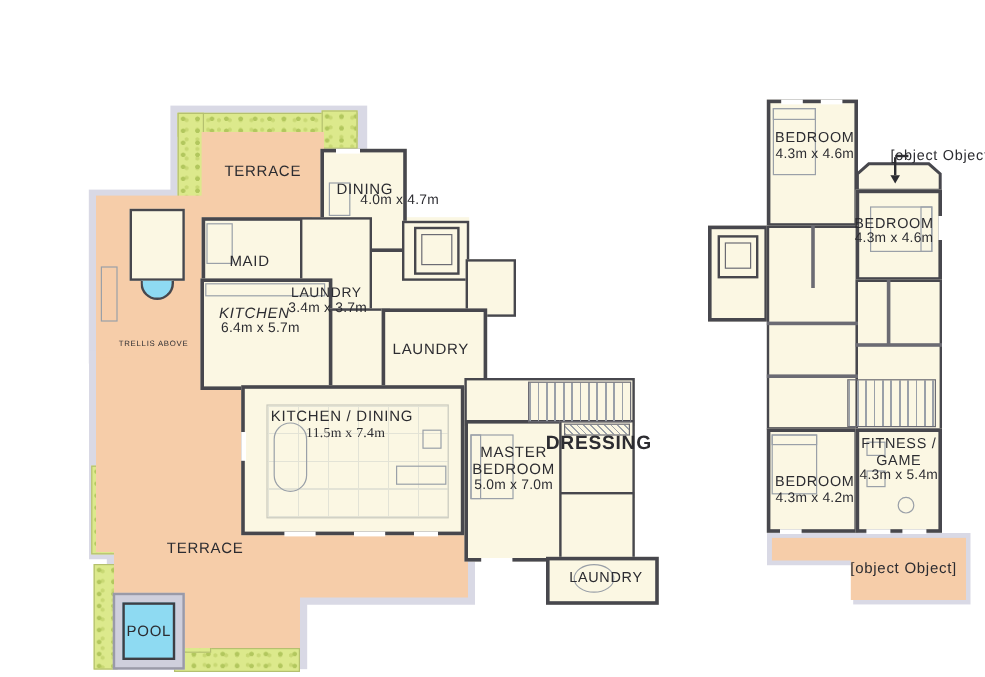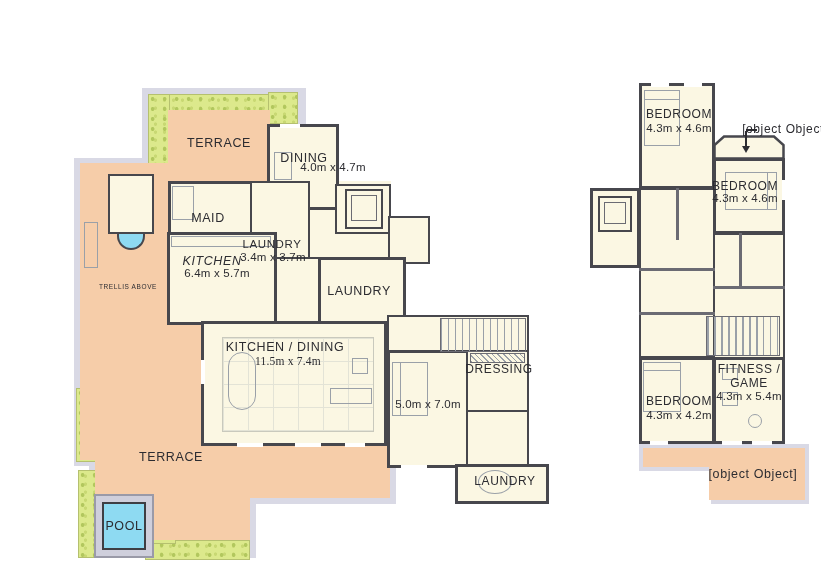--- a/index.html
+++ b/index.html
@@ -117,22 +117,23 @@
     <div class="lbl" style="left:304px;top:158px;">DINING</div>
     <div class="lbl dims" style="left:305px;top:168px;margin-left:28px;">4.0m x 4.7m</div>
     <div class="lbl" style="left:208px;top:218px;">MAID</div>
     <div class="lbl" style="left:212px;top:261px;font-style:italic;">KITCHEN</div>
     <div class="lbl dims" style="left:217px;top:274px;">6.4m x 5.7m</div>
     <div class="lbl" style="left:272px;top:245px;font-size:11.5px;">LAUNDRY</div>
     <div class="lbl dims" style="left:273px;top:258px;">3.4m x 3.7m</div>
     <div class="lbl" style="left:359px;top:291px;">LAUNDRY</div>
     <div class="lbl" style="left:285px;top:347px;">KITCHEN / DINING</div>
     <div class="lbl dims" style="left:288px;top:362px;font-family:Liberation Serif, serif;">11.5m x 7.4m</div>
+    <div class="lbl wrap" style="left:428px;top:384px;width:78px;">MASTER BEDROOM</div>
     <div class="lbl dims" style="left:428px;top:405px;">5.0m x 7.0m</div>
-    <div class="lbl" style="left:499px;top:370px;font-size:12px;">DRESSING</div>
+    <div class="lbl" style="left:499px;top:370px;font-size:16px;font-weight:bold;">DRESSING</div>
     <div class="lbl" style="left:505px;top:482px;font-size:12px;">LAUNDRY</div>
     <div class="lbl" style="left:171px;top:457px;">TERRACE</div>
     <div class="lbl" style="left:124px;top:526px;">POOL</div>
     <div class="lbl tiny" style="left:128px;top:287px;">TRELLIS ABOVE</div>
   </div>
 
   <div class="abs" style="left:0;top:0;width:821px;height:564px;">
 
     <div class="band" style="left:639px;top:444px;width:170px;height:60px;
          clip-path:polygon(0 0,170px 0,170px 60px,72px 60px,72px 27px,0 27px);"></div>

